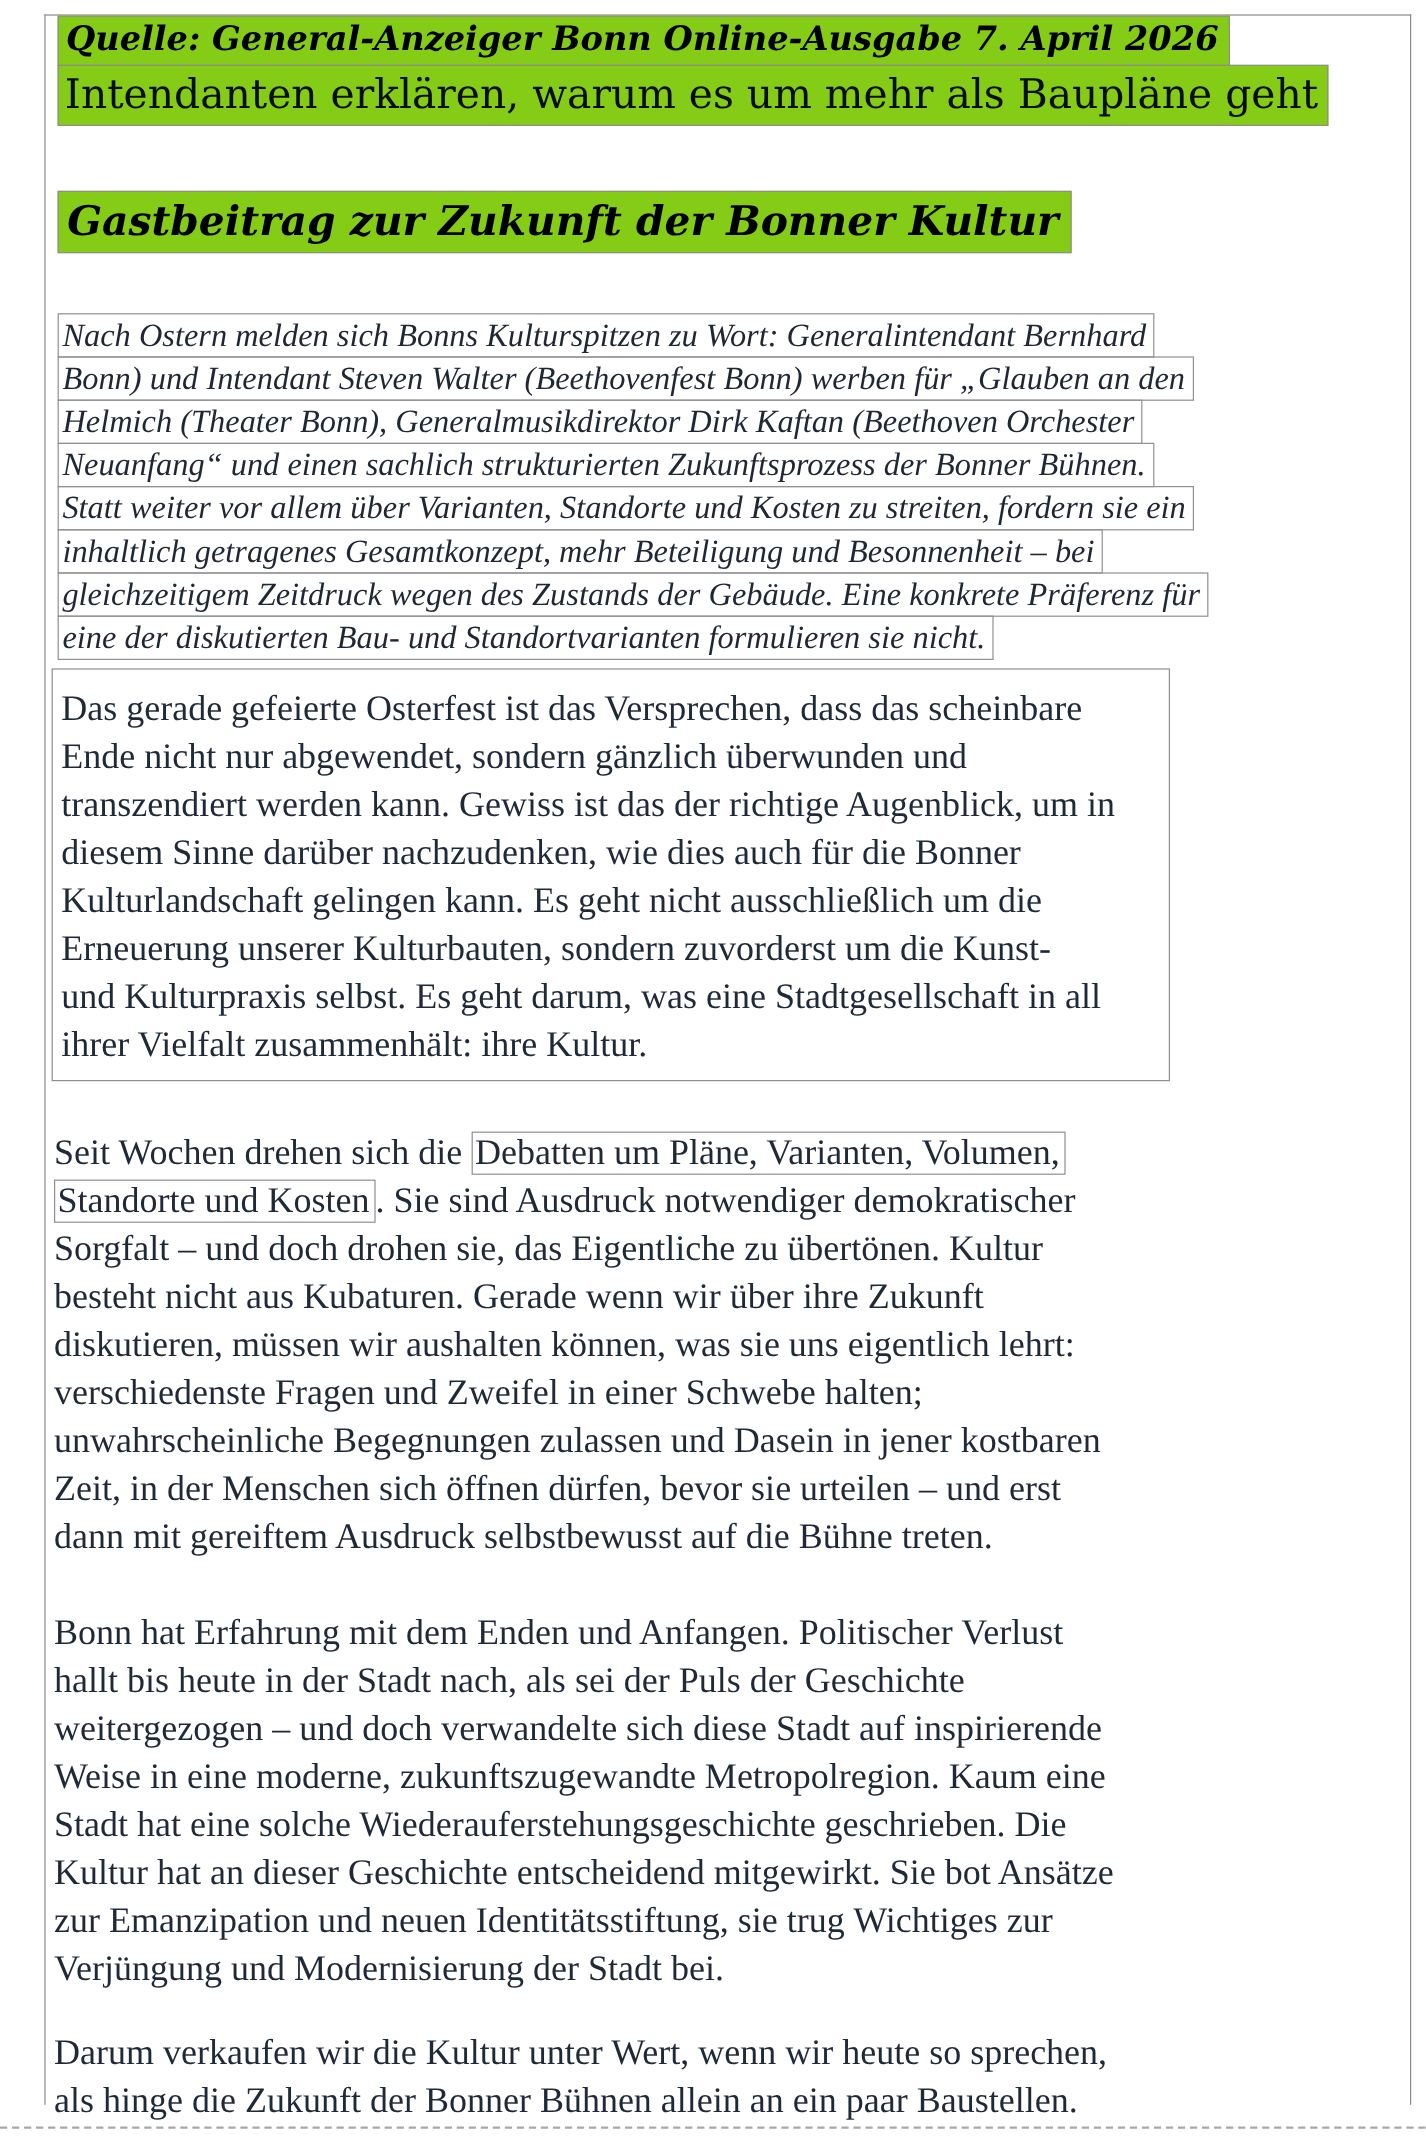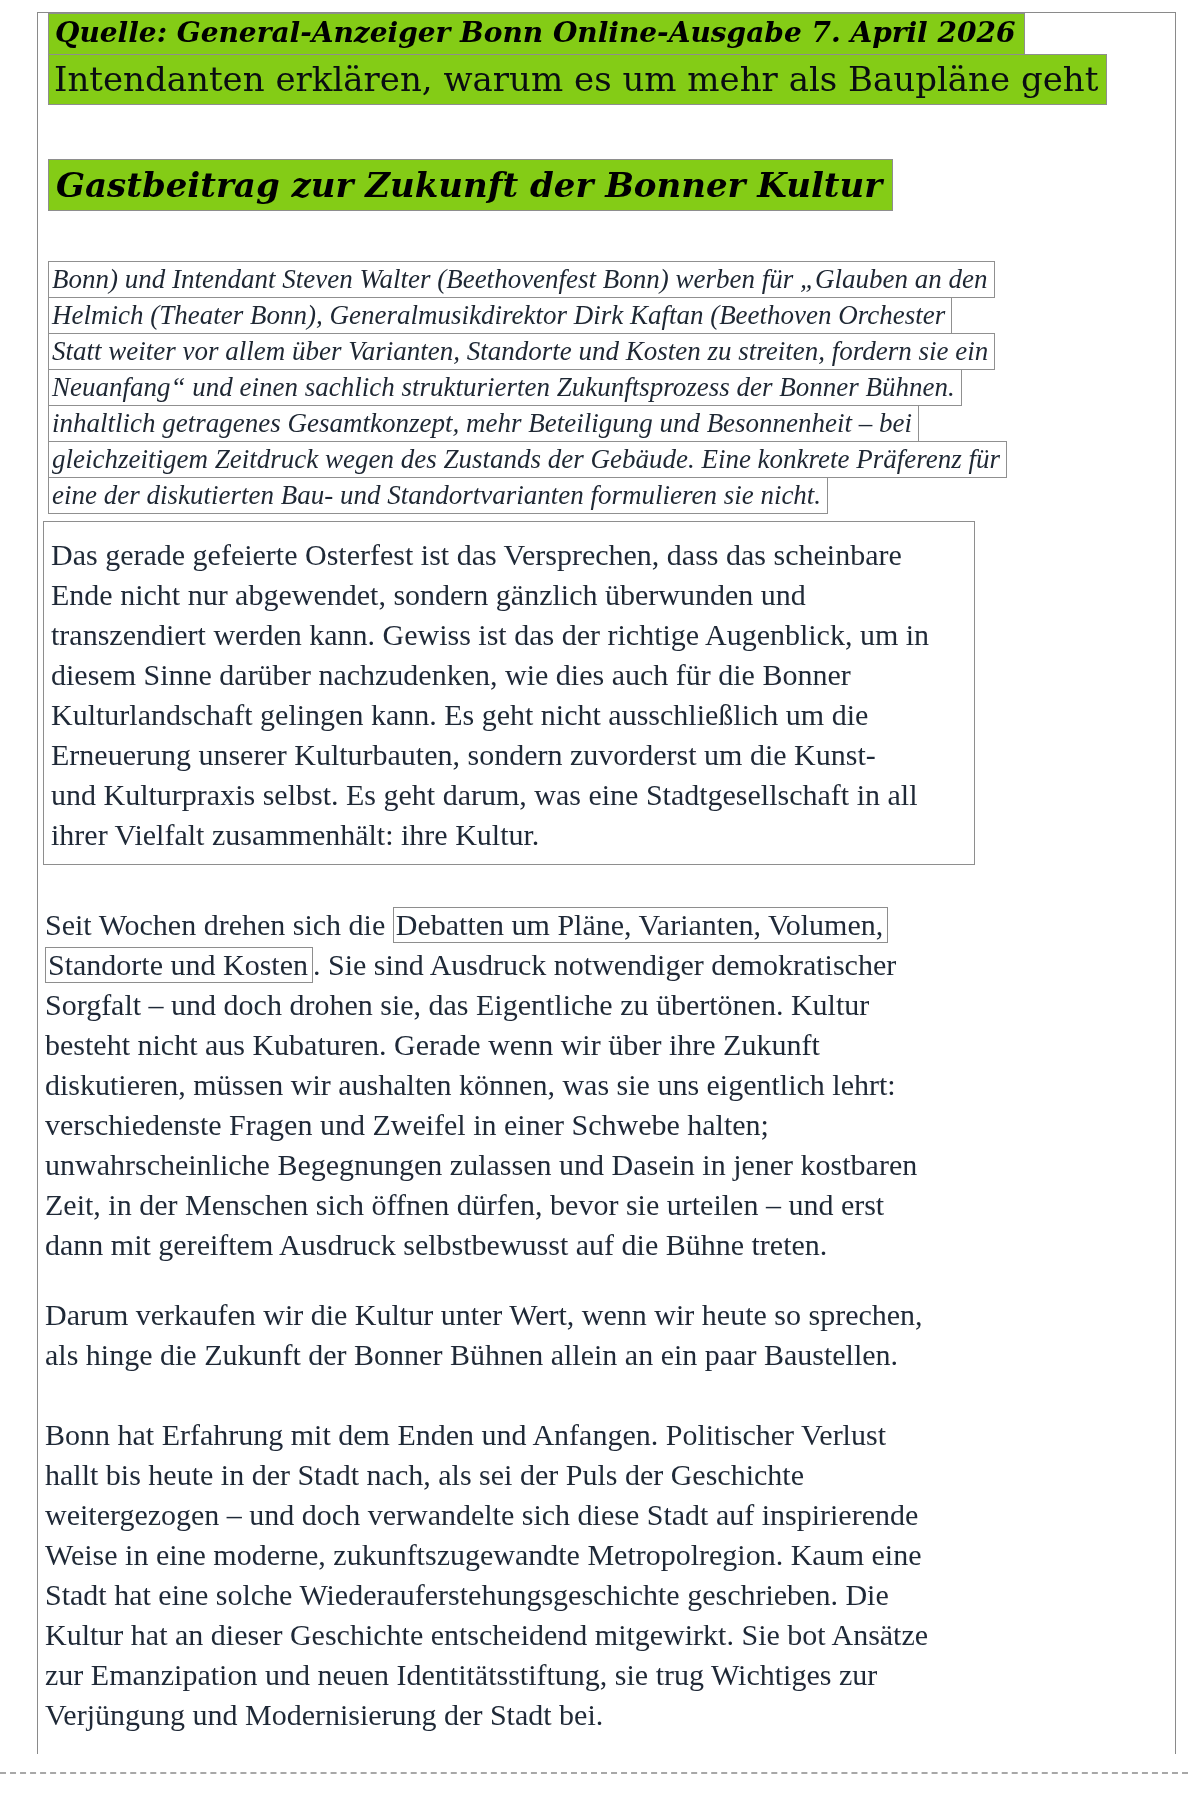--- a/index.html
+++ b/index.html
@@ -106,24 +106,25 @@
 
 <div class="content">
 
   <div class="box-line source-box">Quelle: General-Anzeiger Bonn Online-Ausgabe 7. April 2026</div>
 
   <div class="box-line subheadline-box">Intendanten erklären, warum es um mehr als Baupläne geht</div>
 
   <div class="box-line headline-box">Gastbeitrag zur Zukunft der Bonner Kultur</div>
 
   <div class="lede">
+    <div class="lede-line">Nach Ostern melden sich Bonns Kulturspitzen zu Wort: Generalintendant Bernhard</div>
     <div class="lede-line">Bonn) und Intendant Steven Walter (Beethovenfest Bonn) werben für „Glauben an den</div>
     <div class="lede-line">Helmich (Theater Bonn), Generalmusikdirektor Dirk Kaftan (Beethoven Orchester</div>
+    <div class="lede-line">Neuanfang“ und einen sachlich strukturierten Zukunftsprozess der Bonner Bühnen.</div>
     <div class="lede-line">Statt weiter vor allem über Varianten, Standorte und Kosten zu streiten, fordern sie ein</div>
-    <div class="lede-line">Neuanfang“ und einen sachlich strukturierten Zukunftsprozess der Bonner Bühnen.</div>
     <div class="lede-line">inhaltlich getragenes Gesamtkonzept, mehr Beteiligung und Besonnenheit – bei</div>
     <div class="lede-line">gleichzeitigem Zeitdruck wegen des Zustands der Gebäude. Eine konkrete Präferenz für</div>
     <div class="lede-line">eine der diskutierten Bau- und Standortvarianten formulieren sie nicht.</div>
   </div>
 
   <div class="para para-boxed">Das gerade gefeierte Osterfest ist das Versprechen, dass das scheinbare
 Ende nicht nur abgewendet, sondern gänzlich überwunden und
 transzendiert werden kann. Gewiss ist das der richtige Augenblick, um in
 diesem Sinne darüber nachzudenken, wie dies auch für die Bonner
 Kulturlandschaft gelingen kann. Es geht nicht ausschließlich um die
@@ -134,27 +135,27 @@
   <p class="para para-2"><span>Seit Wochen drehen sich die </span><span class="inline-boxed">Debatten um Pläne, Varianten, Volumen,
 Standorte und Kosten</span><span>. Sie sind Ausdruck notwendiger demokratischer
 Sorgfalt – und doch drohen sie, das Eigentliche zu übertönen. Kultur
 besteht nicht aus Kubaturen. Gerade wenn wir über ihre Zukunft
 diskutieren, müssen wir aushalten können, was sie uns eigentlich lehrt:
 verschiedenste Fragen und Zweifel in einer Schwebe halten;
 unwahrscheinliche Begegnungen zulassen und Dasein in jener kostbaren
 Zeit, in der Menschen sich öffnen dürfen, bevor sie urteilen – und erst
 dann mit gereiftem Ausdruck selbstbewusst auf die Bühne treten.</span></p>
 
-  <p class="para para-4">Darum verkaufen wir die Kultur unter Wert, wenn wir heute so sprechen,
-als hinge die Zukunft der Bonner Bühnen allein an ein paar Baustellen.</p>
-
   <p class="para para-3">Bonn hat Erfahrung mit dem Enden und Anfangen. Politischer Verlust
 hallt bis heute in der Stadt nach, als sei der Puls der Geschichte
 weitergezogen – und doch verwandelte sich diese Stadt auf inspirierende
 Weise in eine moderne, zukunftszugewandte Metropolregion. Kaum eine
 Stadt hat eine solche Wiederauferstehungsgeschichte geschrieben. Die
 Kultur hat an dieser Geschichte entscheidend mitgewirkt. Sie bot Ansätze
 zur Emanzipation und neuen Identitätsstiftung, sie trug Wichtiges zur
 Verjüngung und Modernisierung der Stadt bei.</p>
 
+  <p class="para para-4">Darum verkaufen wir die Kultur unter Wert, wenn wir heute so sprechen,
+als hinge die Zukunft der Bonner Bühnen allein an ein paar Baustellen.</p>
+
 </div>
 
 <div class="bottom-cut"></div>
 
 </body></html>

